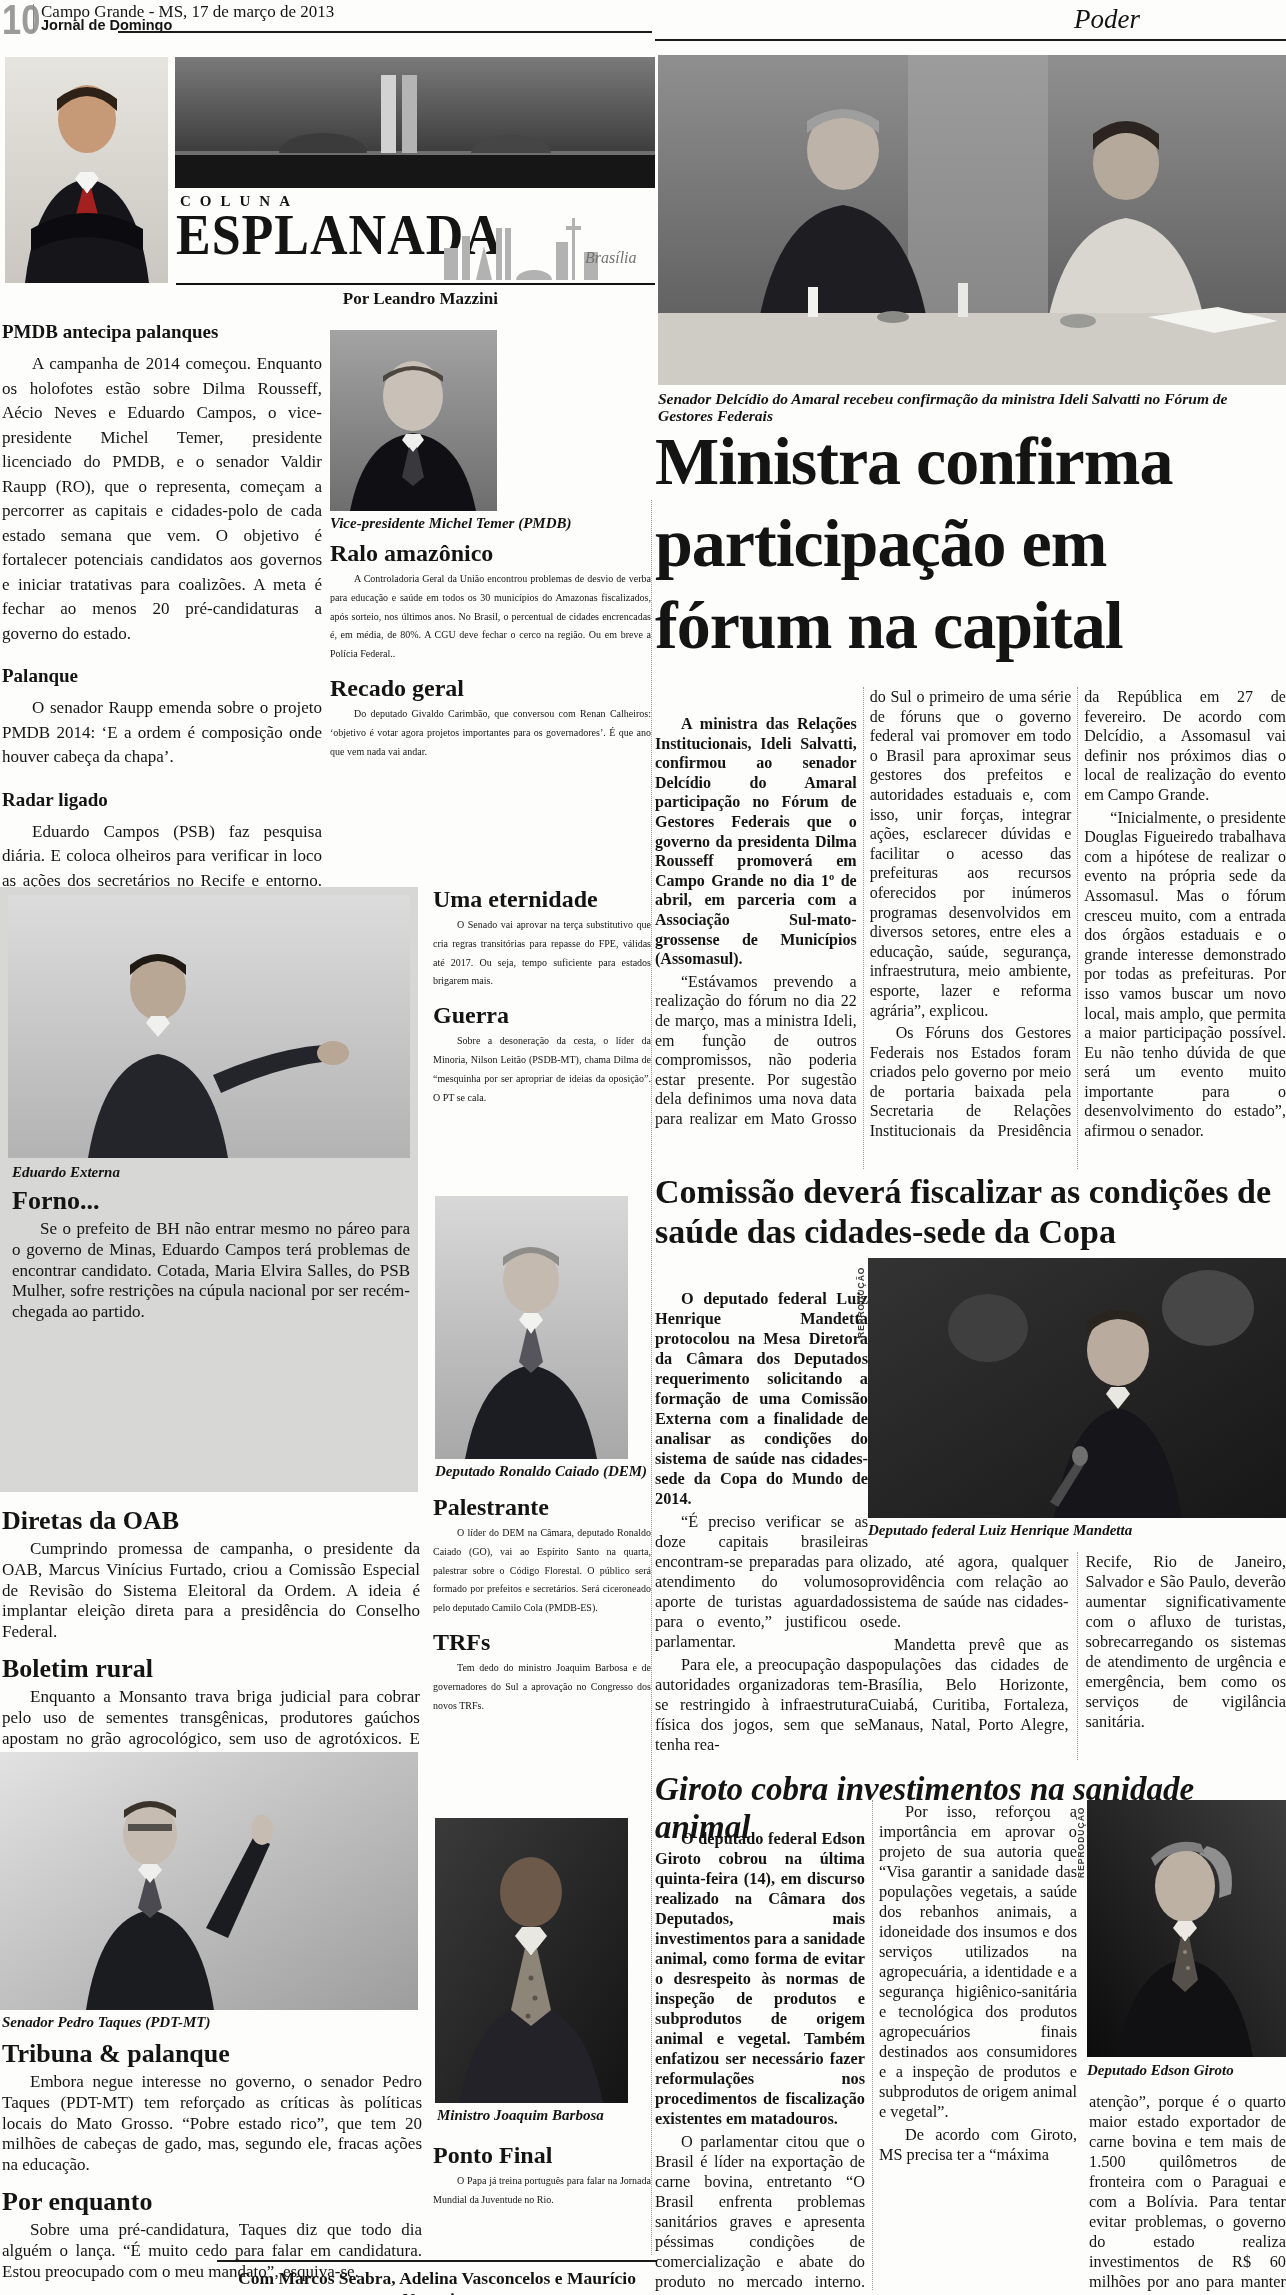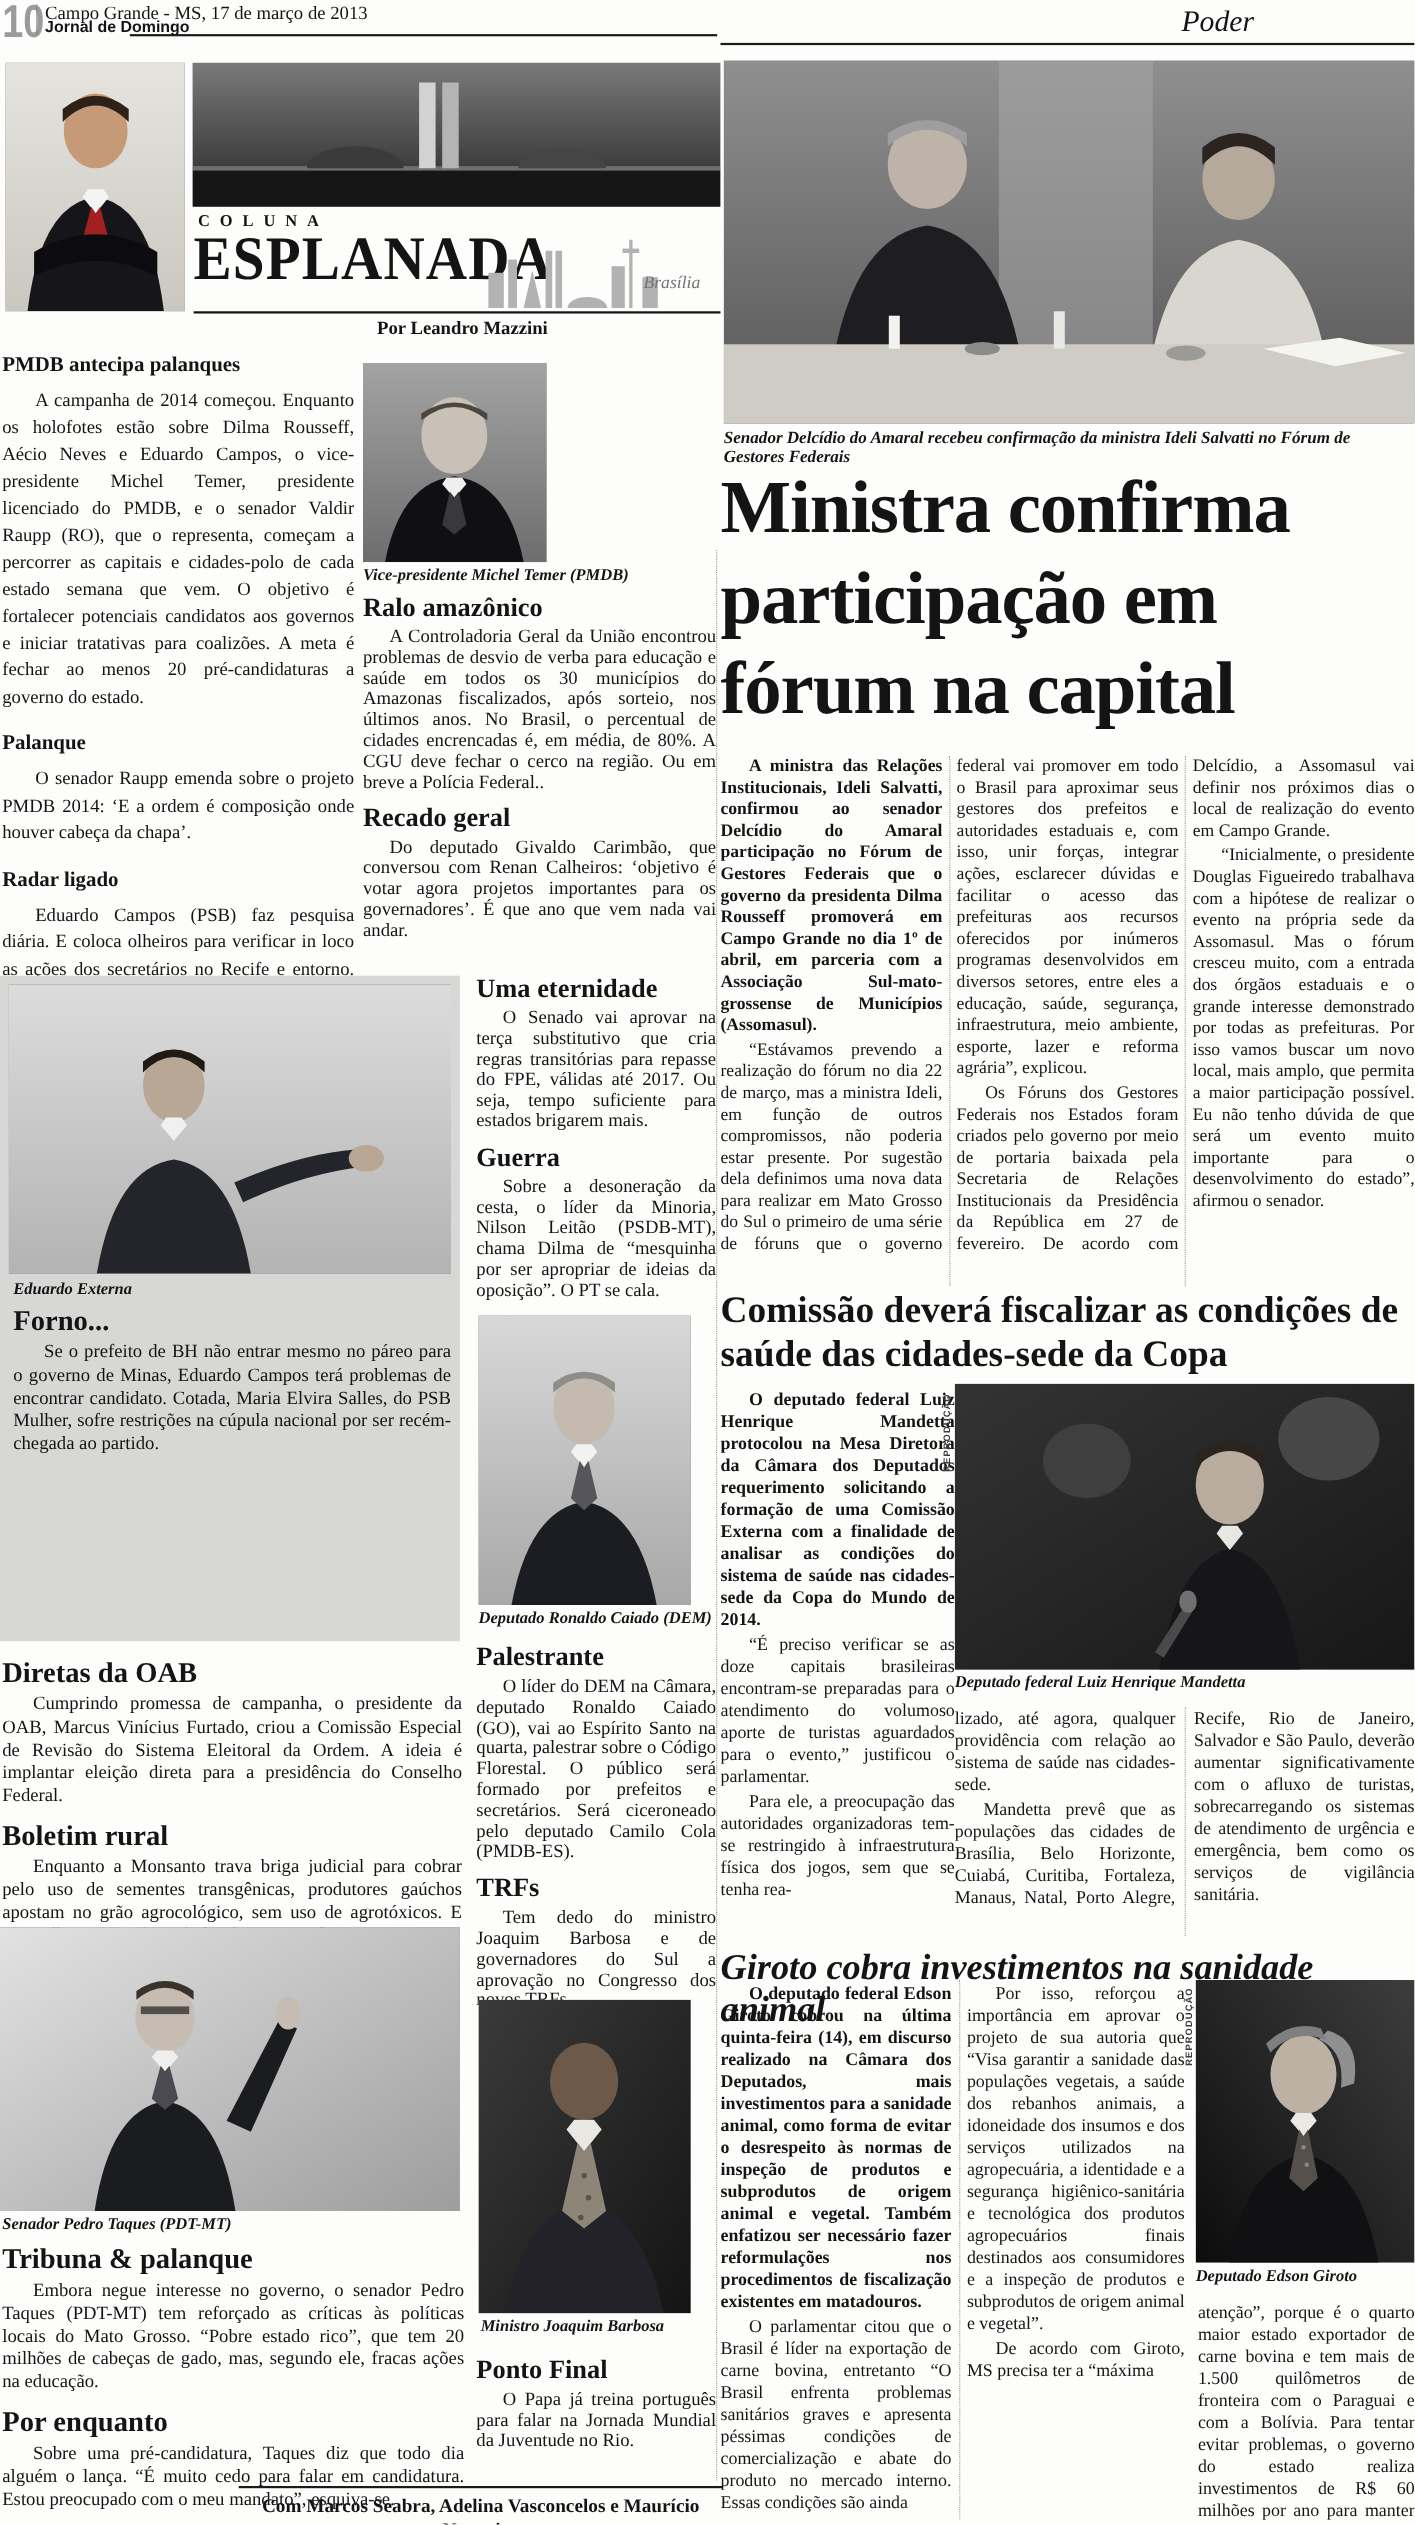--- a/index.html
+++ b/index.html
@@ -25,31 +25,31 @@
   .kicker{font-weight:bold;font-size:15px;letter-spacing:9px;}
   .logotype{font-weight:bold;font-size:52px;line-height:52px;letter-spacing:1px;transform:scaleY(1.08);transform-origin:left top;}
   .logo-rule{height:2px;background:#111;}
   .brasilia{font-style:italic;font-size:16px;color:#737373;}
   .byline{font-weight:bold;font-size:17px;text-align:right;}
   .h-lg{font-weight:bold;font-size:19px;line-height:31px;margin:0 0 5px 0;}
   .h-md{font-weight:bold;font-size:26px;line-height:28px;margin:0 0 4px 0;}
   .h-sm{font-weight:bold;font-size:24px;line-height:26px;margin:0 0 4px 0;}
   .b-lg{font-size:17px;line-height:24.5px;text-align:justify;text-indent:30px;margin:0 0 14px 0;}
   .b-md{font-size:17px;line-height:20.8px;text-align:justify;text-indent:28px;margin:0 0 12px 0;}
-  .b-sm{font-size:17px;line-height:18.8px;text-align:justify;text-indent:24px;margin:0 0 11px 0;}
+  .b-sm{font-size:10px;line-height:18.8px;text-align:justify;text-indent:24px;margin:0 0 11px 0;}
   .graybox{position:absolute;background:#d7d7d5;}
   .credit-line{font-weight:bold;font-size:17.5px;text-align:center;}
   
   .main-headline{font-weight:bold;font-size:68px;line-height:82px;letter-spacing:-1px;}
   .sub-headline{font-weight:bold;font-size:34px;line-height:40px;}
   .ital-headline{font-weight:bold;font-style:italic;font-size:33px;line-height:38px;}
   .b-main{font-size:16px;line-height:19.6px;text-align:justify;}
   .b-art{font-size:16.3px;line-height:20px;text-align:justify;}
   .b-main p,.b-art p{margin:0 0 3px 0;text-indent:26px;}
-  p.lead{font-weight:bold;}
+  p.lead{font-weight:bold;margin-top:27px;}
   p.cont{text-indent:0;}
   .cols3{column-count:3;column-gap:13px;column-rule:1px dotted #9a9a9a;}
   .cols2{column-count:2;column-gap:17px;column-rule:1px dotted #9a9a9a;}
   .vdot{position:absolute;border-left:1px dotted #999;width:0;}
 </style>
 </head>
 <body>
 
 <div class="abs page-num" style="left:2px;top:2px;">10</div>
 <div class="abs hdr-vline" style="left:33px;top:4px;"></div>

